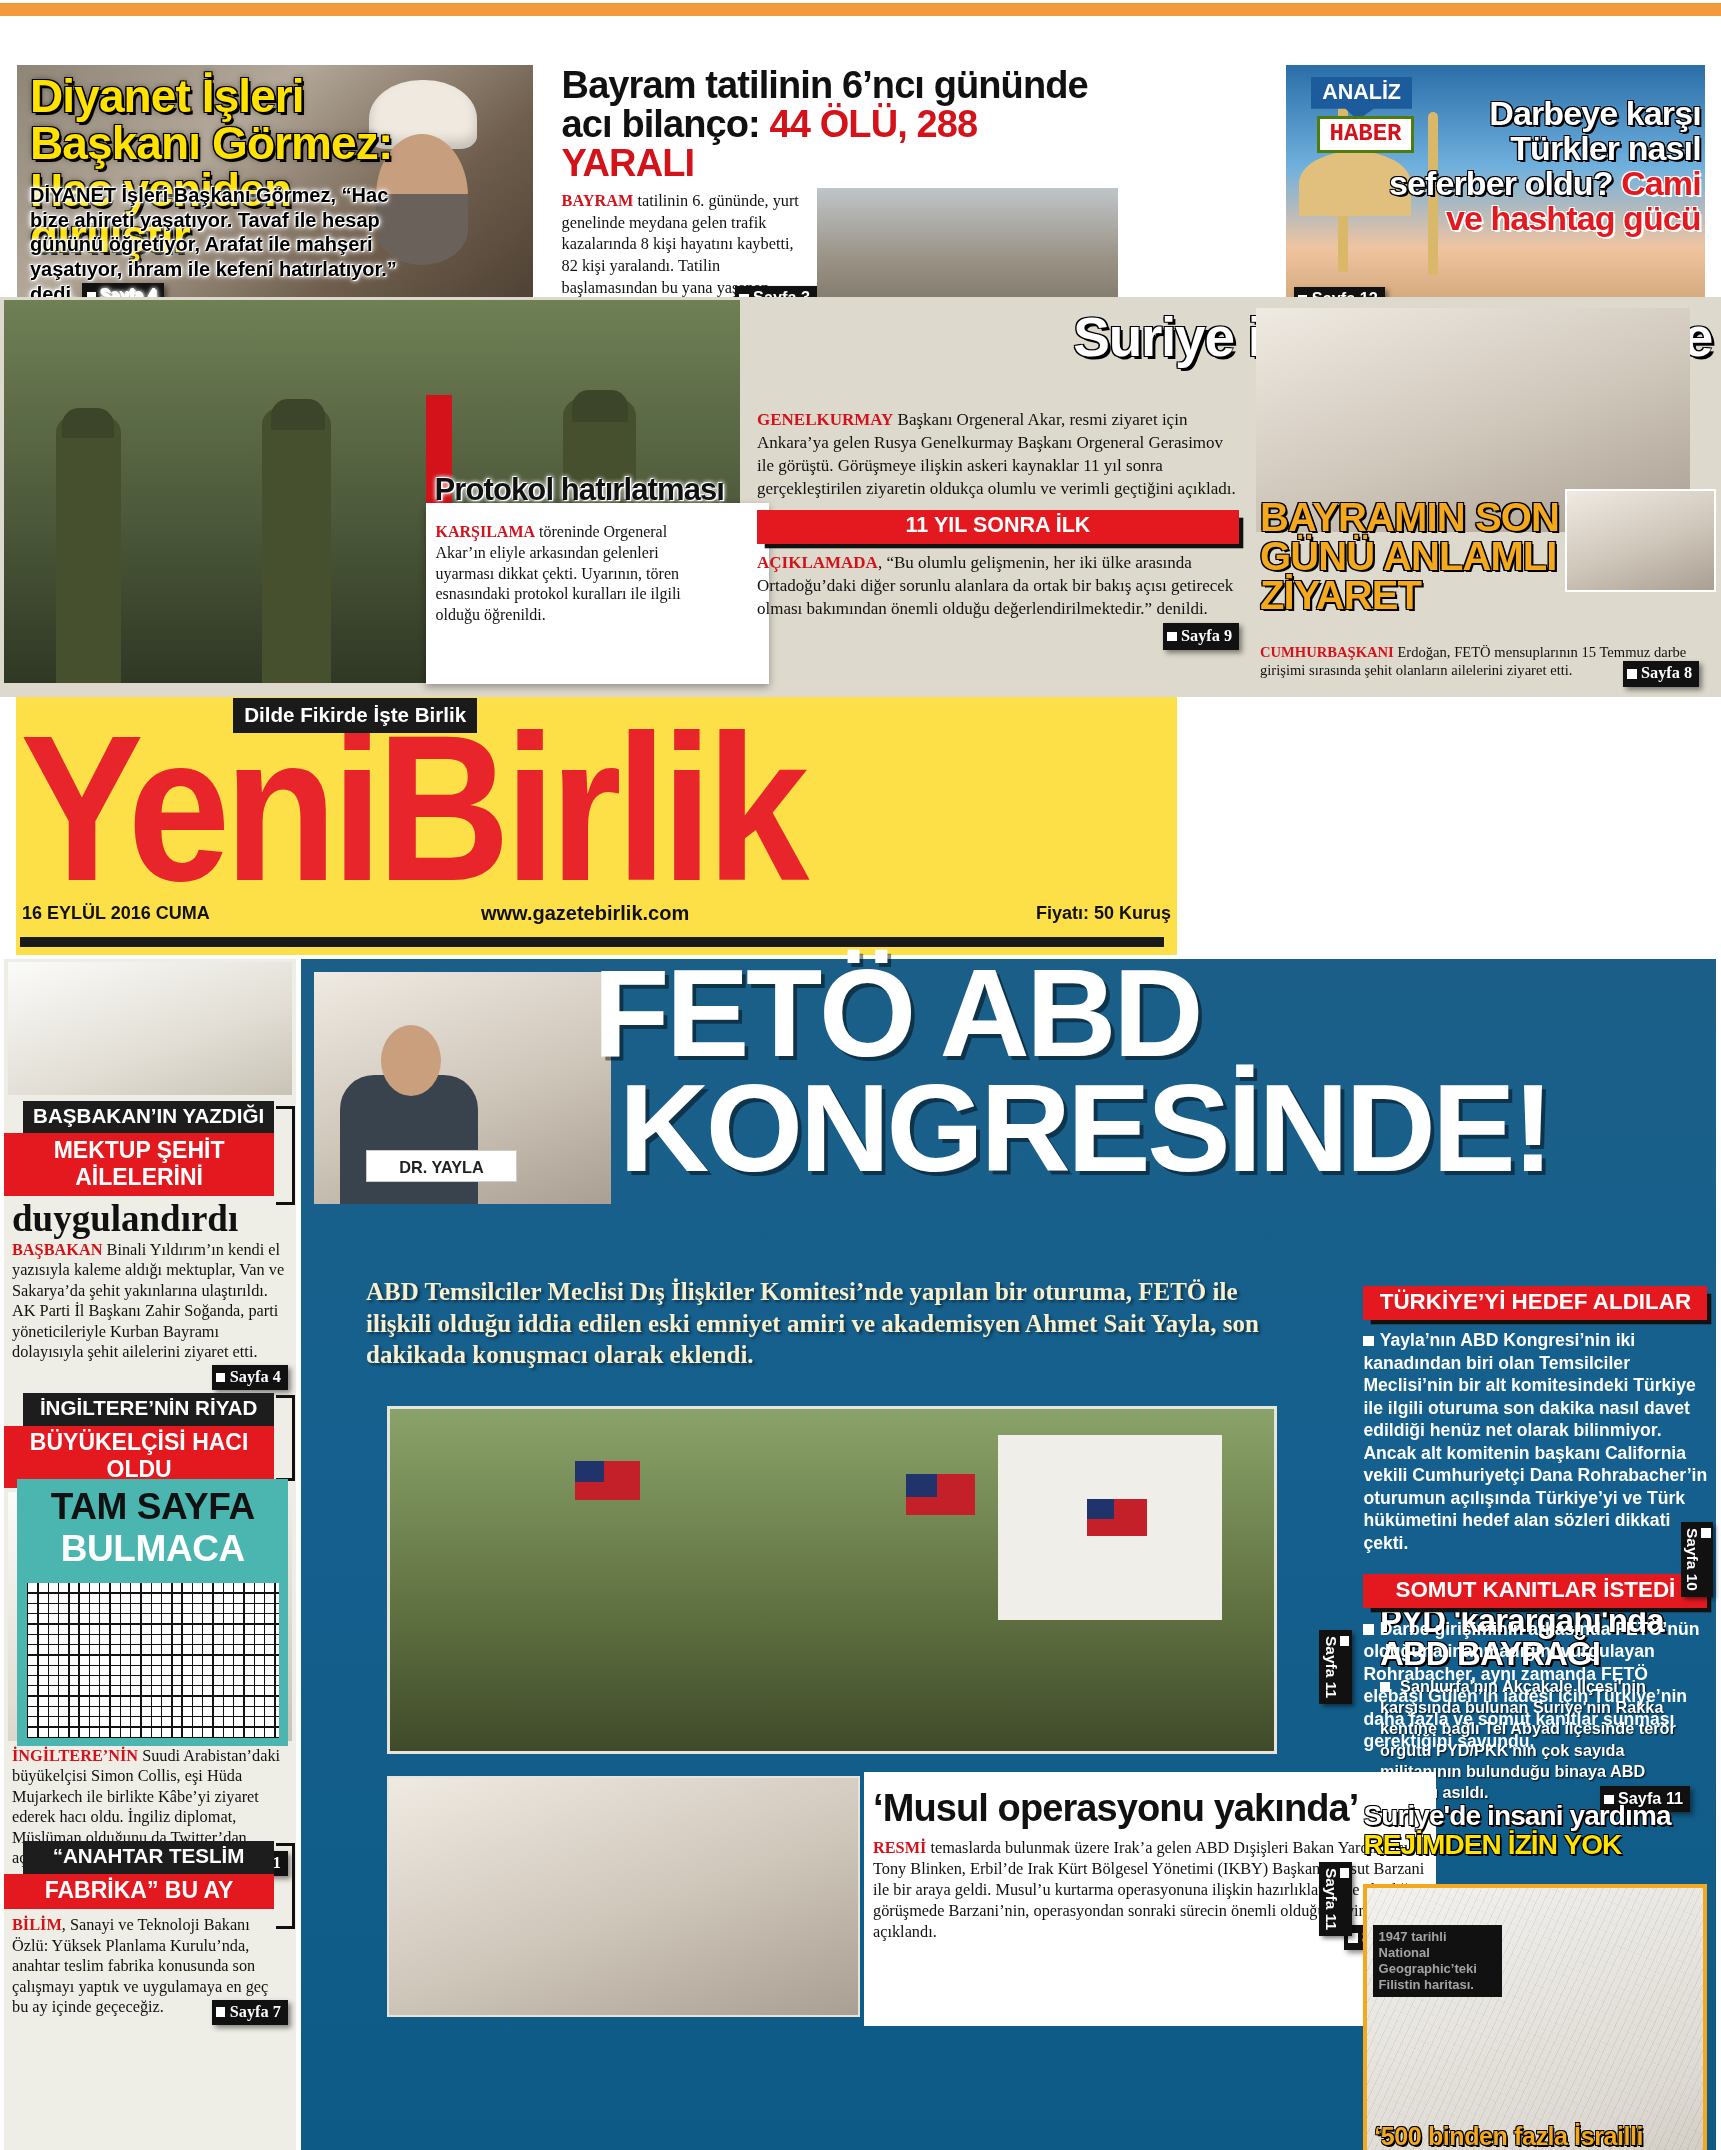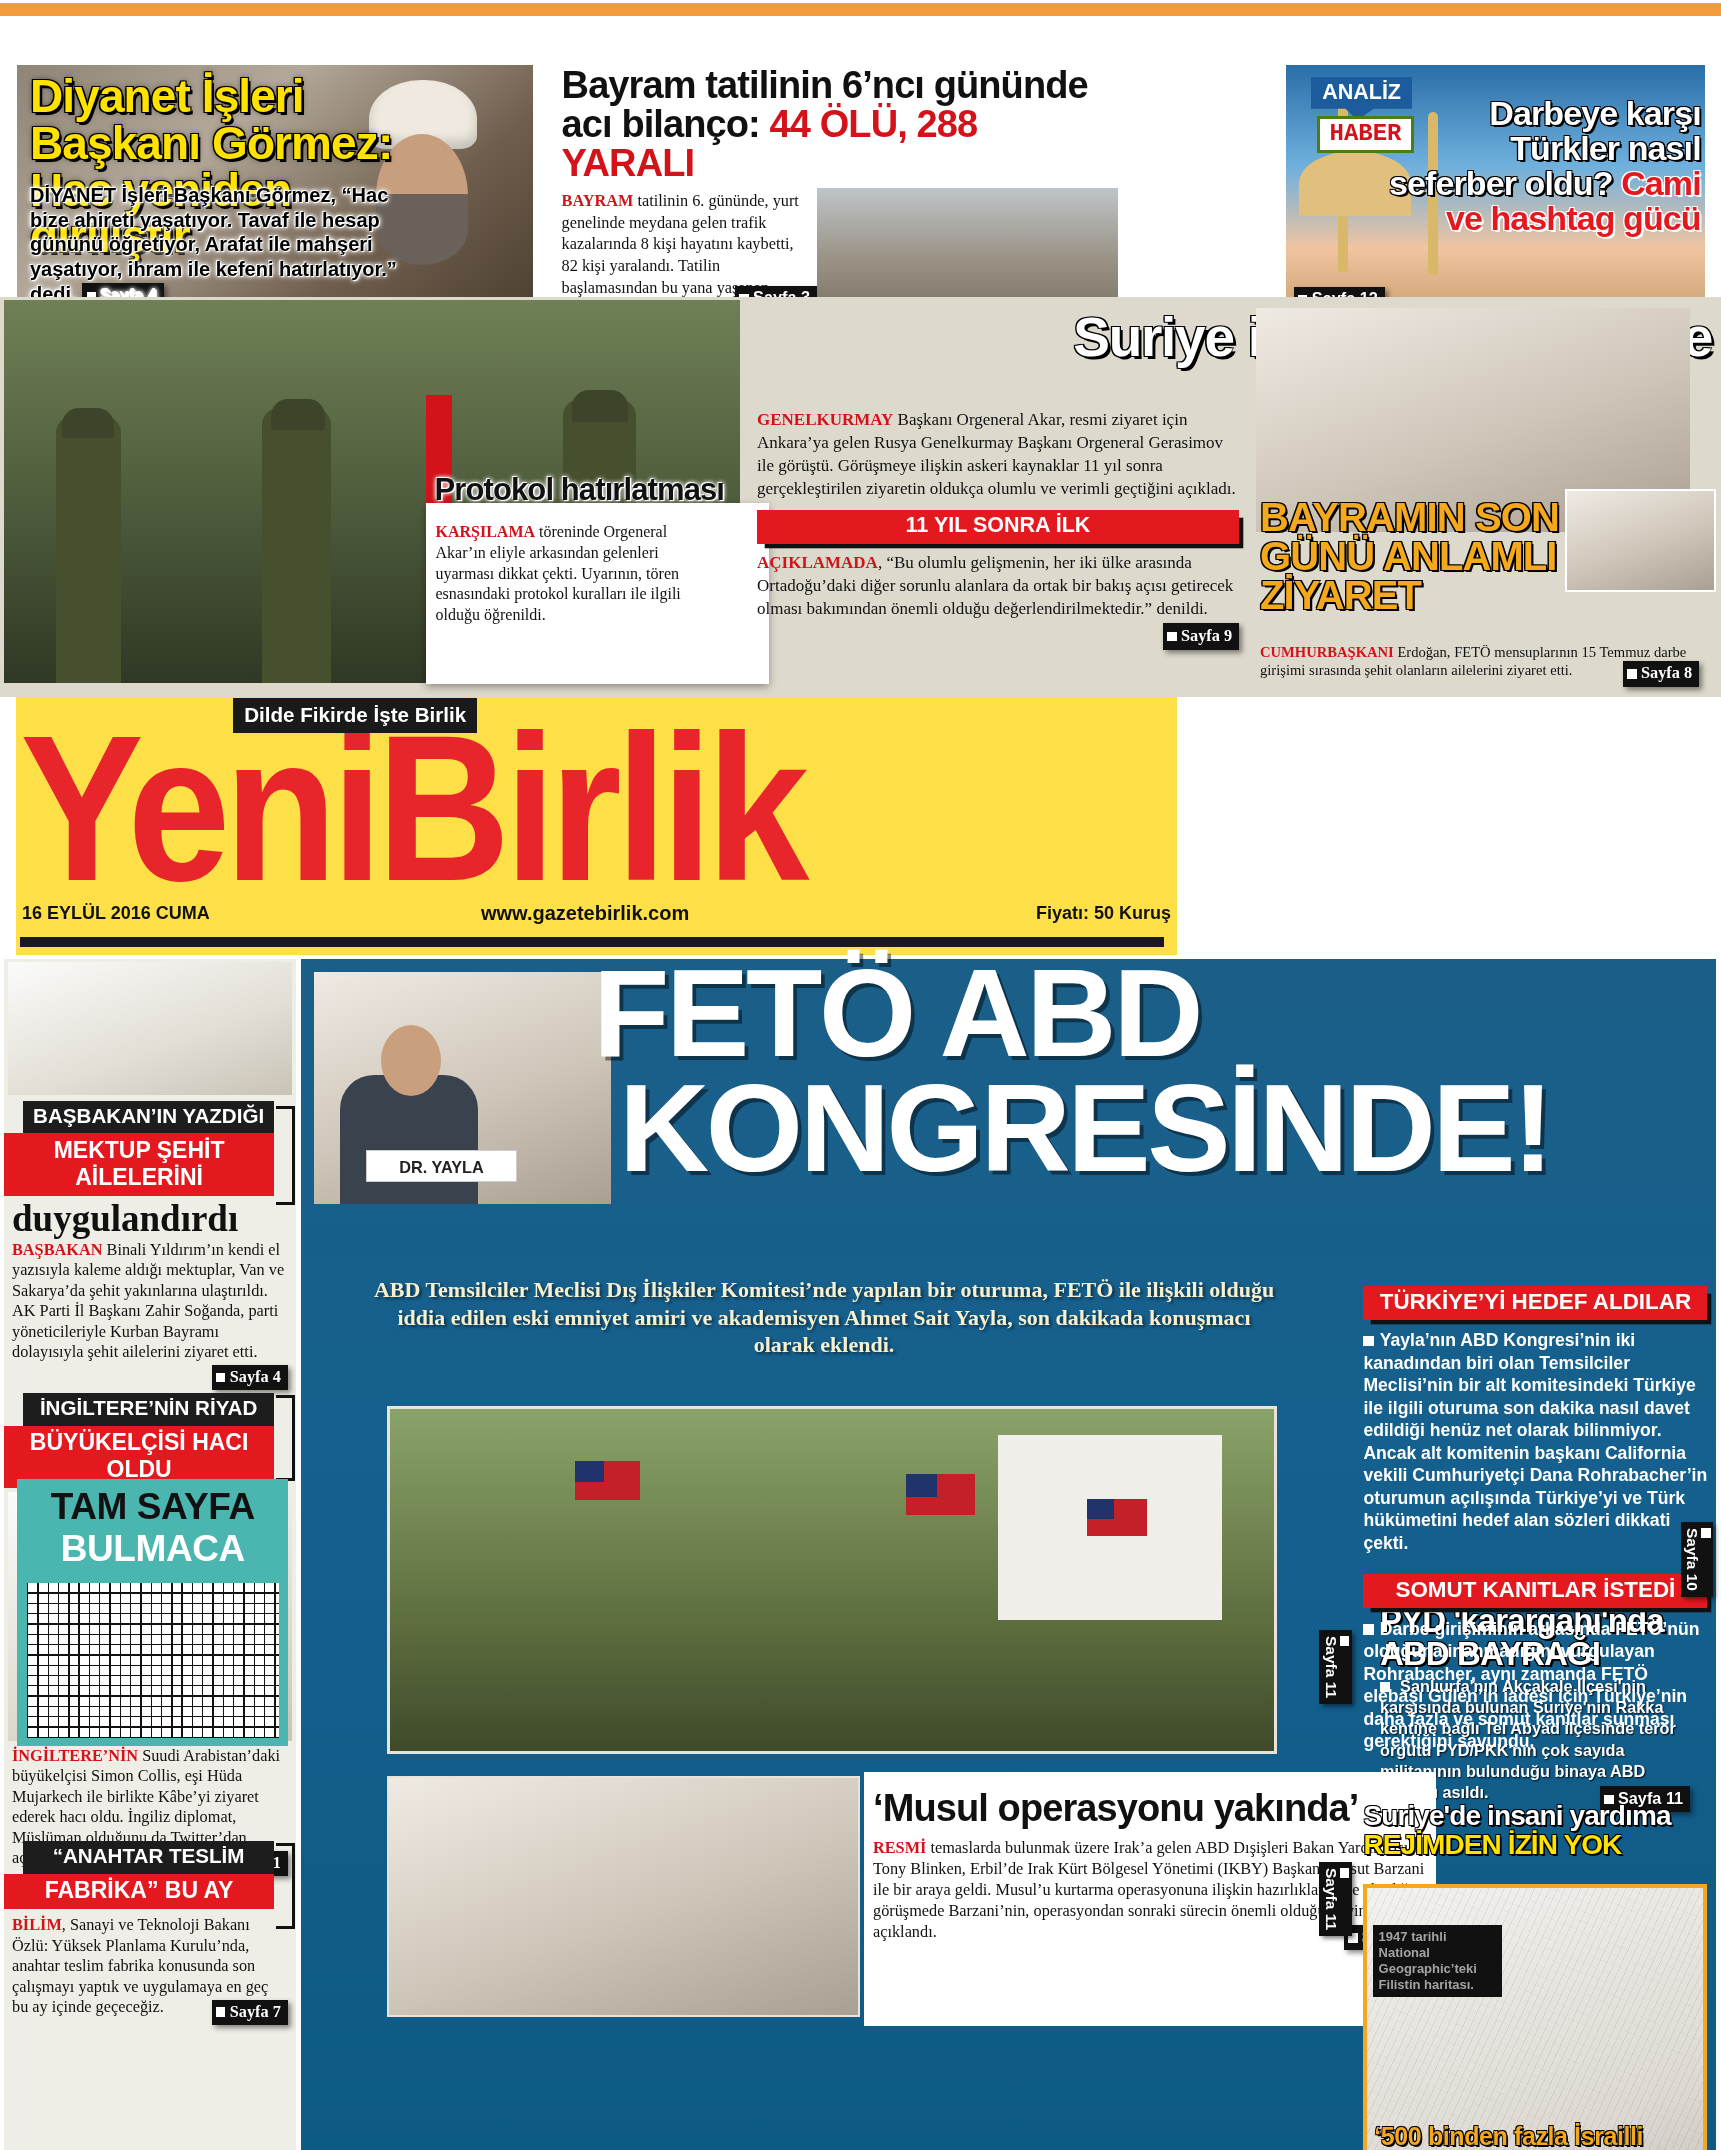--- a/index.html
+++ b/index.html
@@ -172,22 +172,22 @@
   #main-photo .suit { position:absolute; left:26px; bottom:0; width:138px; height:129px; background:#39434e; border-radius:34px 34px 0 0; }
   #main-photo .head { position:absolute; left:67px; bottom:108px; width:60px; height:71px; background:#c99f7e; border-radius:50%; }
   #main-photo .plate { position:absolute; left:52px; bottom:22.4px; width:151px; height:32px; background:#fff; border:1.7px solid #ccc; }
   #main-photo .plate span { display:block; font-weight:bold; font-size:16.3px; color:#222; text-align:center; line-height:32px; }
 
   #main-hd { position:absolute; left:292px; top:-4.3px; width:1118px;
       font-weight:bold; letter-spacing:-3.4px; color:#fff; }
   #main-hd .l1 { font-size:125px; line-height:.92; text-shadow:3.9px 3.9px 0 rgba(0,0,0,.45); }
   #main-hd .l2 { font-size:125px; line-height:.92; text-shadow:3.9px 3.9px 0 rgba(0,0,0,.45); margin-left:26px; }
 
-  #main-lede { position:absolute; left:65px; top:317px; width:916px; text-align:center;
-      font-family:"Liberation Serif", serif; font-weight:bold; font-size:22px; line-height:1.26;
+  #main-lede { position:absolute; left:65px; top:317px; width:916px; 
+      font-family:"Liberation Serif", serif; font-weight:bold; font-size:25px; line-height:1.26;
       color:#f7f0cf; text-shadow:2.2px 2.2px 3px rgba(0,0,0,.5); }
 
   #main-img-big { position:absolute; left:86px; top:447px; width:890px; height:348px; border:3.4px solid #e8e4da; }
   #main-img-big .bldg { position:absolute; right:52px; top:26px; width:224px; height:185px; background:#efeee8; }
   #main-img-big .usflag { position:absolute; background:#c4202a; }
   #main-img-big .usflag::after{ content:""; position:absolute; left:0; top:0; width:45%; height:55%; background:#20336b; }
   #cap-pyd { position:absolute; right:26px; top:645px; width:310px; }
   #cap-pyd .hd { font-weight:bold; font-size:33px; line-height:1.0; color:#fff; letter-spacing:-0.9px;
       text-shadow:2.2px 2.2px 0 #000,-0.9px -0.9px 0 #000,0.9px -0.9px 0 #000,-0.9px 0.9px 0 #000; }
   #cap-pyd .body { margin-top:6px; font-weight:bold; font-size:16.3px; line-height:1.3; color:#fff;

